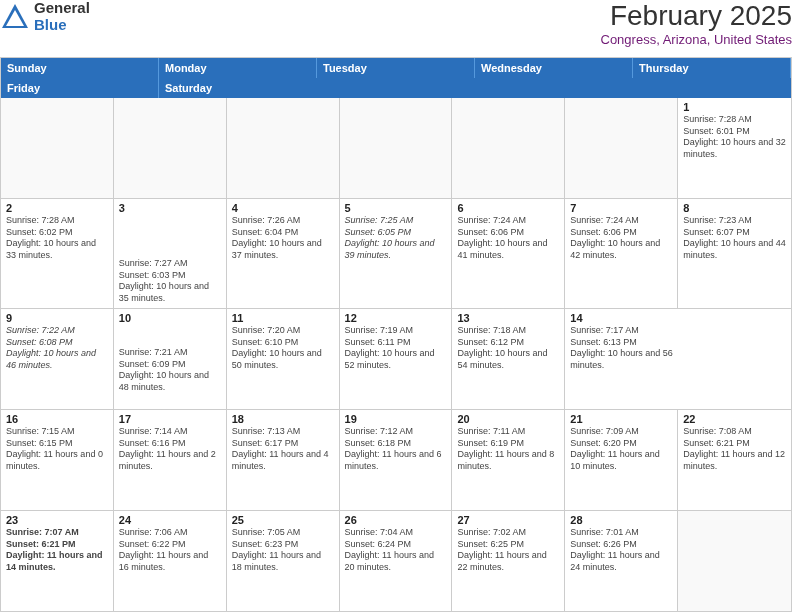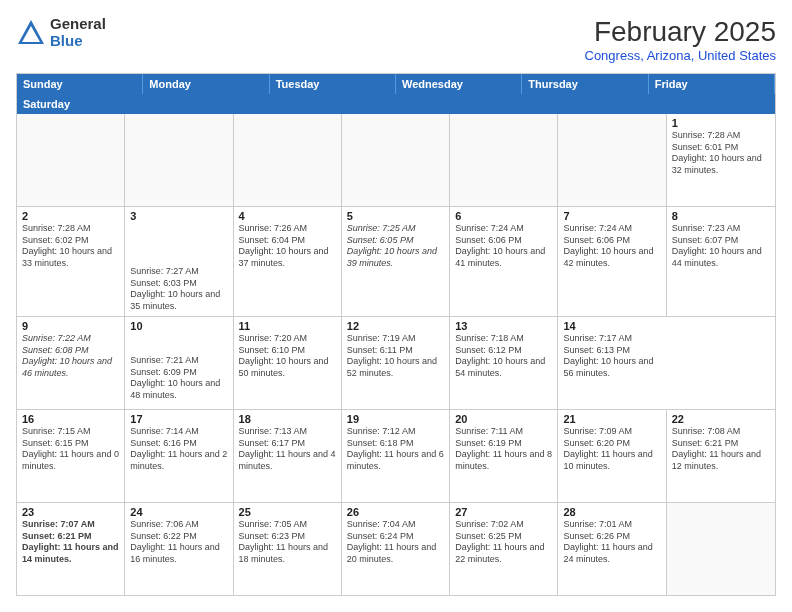--- a/index.html
+++ b/index.html
@@ -6,21 +6,20 @@
     body {
       font-family: Arial, sans-serif;
       background: #fff;
       width: 792px;
       height: 612px;
       overflow: hidden;
     }
     .page {
       width: 792px;
       height: 612px;
-      padding: 16px;
       display: flex;
       flex-direction: column;
     }
     .header {
       display: flex;
       justify-content: space-between;
       align-items: flex-start;
       margin-bottom: 10px;
     }
     .logo {
@@ -51,32 +50,32 @@
       text-align: right;
       margin-left: 44px;
     }
     .title-block h1 {
       font-size: 28px;
       color: #333;
       font-weight: normal;
     }
     .title-block h2 {
       font-size: 13px;
-      color: #1d4ed8;
+      color: #701a75;
       font-weight: normal;
     }
     .calendar {
       flex: 1;
       display: flex;
       flex-direction: column;
       border: 1px solid #ccc;
     }
     .cal-header {
       display: grid;
-      grid-template-columns: repeat(6, 1fr);
+      grid-template-columns: repeat(5, 1fr);
       background: #2a6fbb;
     }
     .cal-header-cell {
       color: #fff;
       font-size: 11px;
       font-weight: bold;
       padding: 4px 6px;
       border-right: 1px solid #5599dd;
     }
     .cal-header-cell:last-child { border-right: none; }

